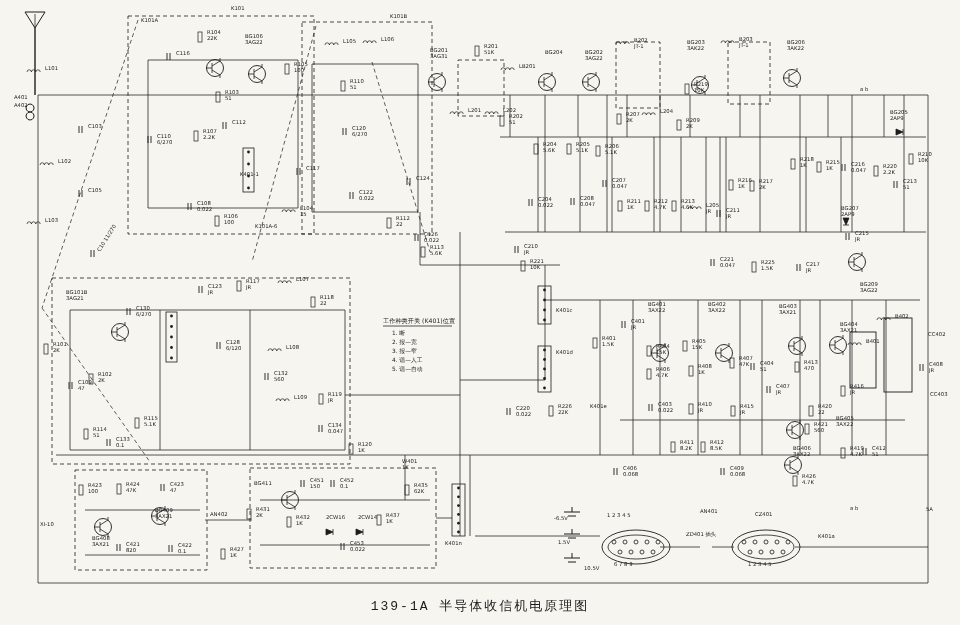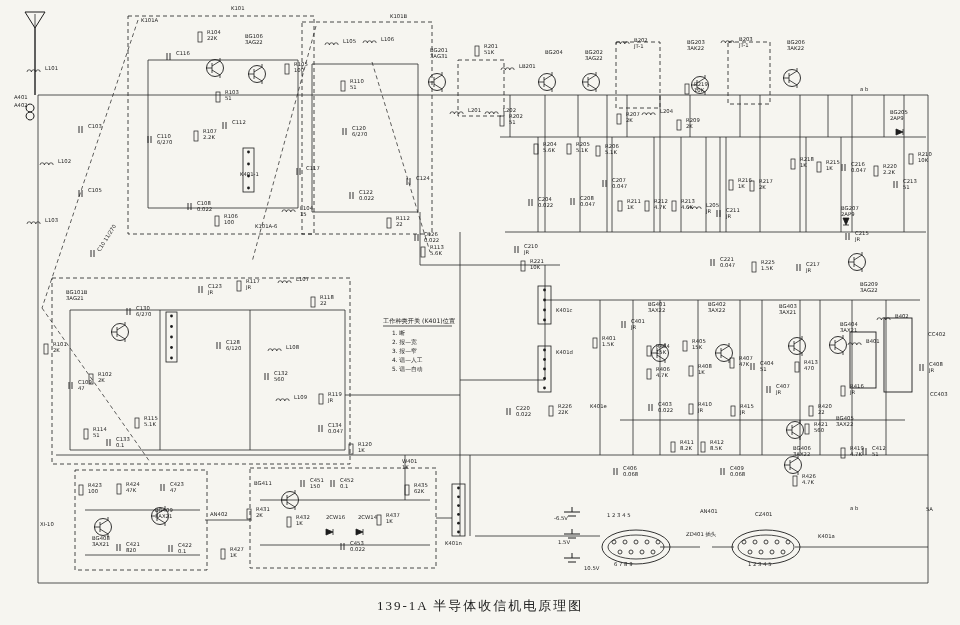--- a/index.html
+++ b/index.html
@@ -1,20 +1,20 @@
 <!DOCTYPE html>
 <html><head>
 <meta charset="utf-8">
 <style>
   html,body{margin:0;padding:0;background:#e9e8e4;}
   body{width:960px;height:625px;overflow:hidden;font-family:"DejaVu Sans",sans-serif;}
   .canvas{position:relative;width:960px;height:625px;background:#f6f5f0;}
   svg{position:absolute;left:0;top:0;}
   .title{position:absolute;top:597px;left:0;width:100%;text-align:center;
-         font-family:Liberation Serif, serif;font-size:13px;color:#1c1c1c;letter-spacing:2px;}
+         font-family:Liberation Mono, monospace;font-size:13px;color:#1c1c1c;letter-spacing:2px;}
 </style>
 </head>
 <body>
 
 <div class="canvas">
   <svg id="schem" width="960" height="625" viewBox="0 0 960 625">
 
     <rect x="128" y="16" width="186" height="218" fill="none" stroke="#1c1c1c" stroke-width="0.8" stroke-dasharray="4 3"></rect>
     <rect x="302" y="22" width="130" height="212" fill="none" stroke="#1c1c1c" stroke-width="0.8" stroke-dasharray="4 3"></rect>
     <rect x="458" y="60" width="46" height="56" fill="none" stroke="#1c1c1c" stroke-width="0.8" stroke-dasharray="4 3"></rect>

